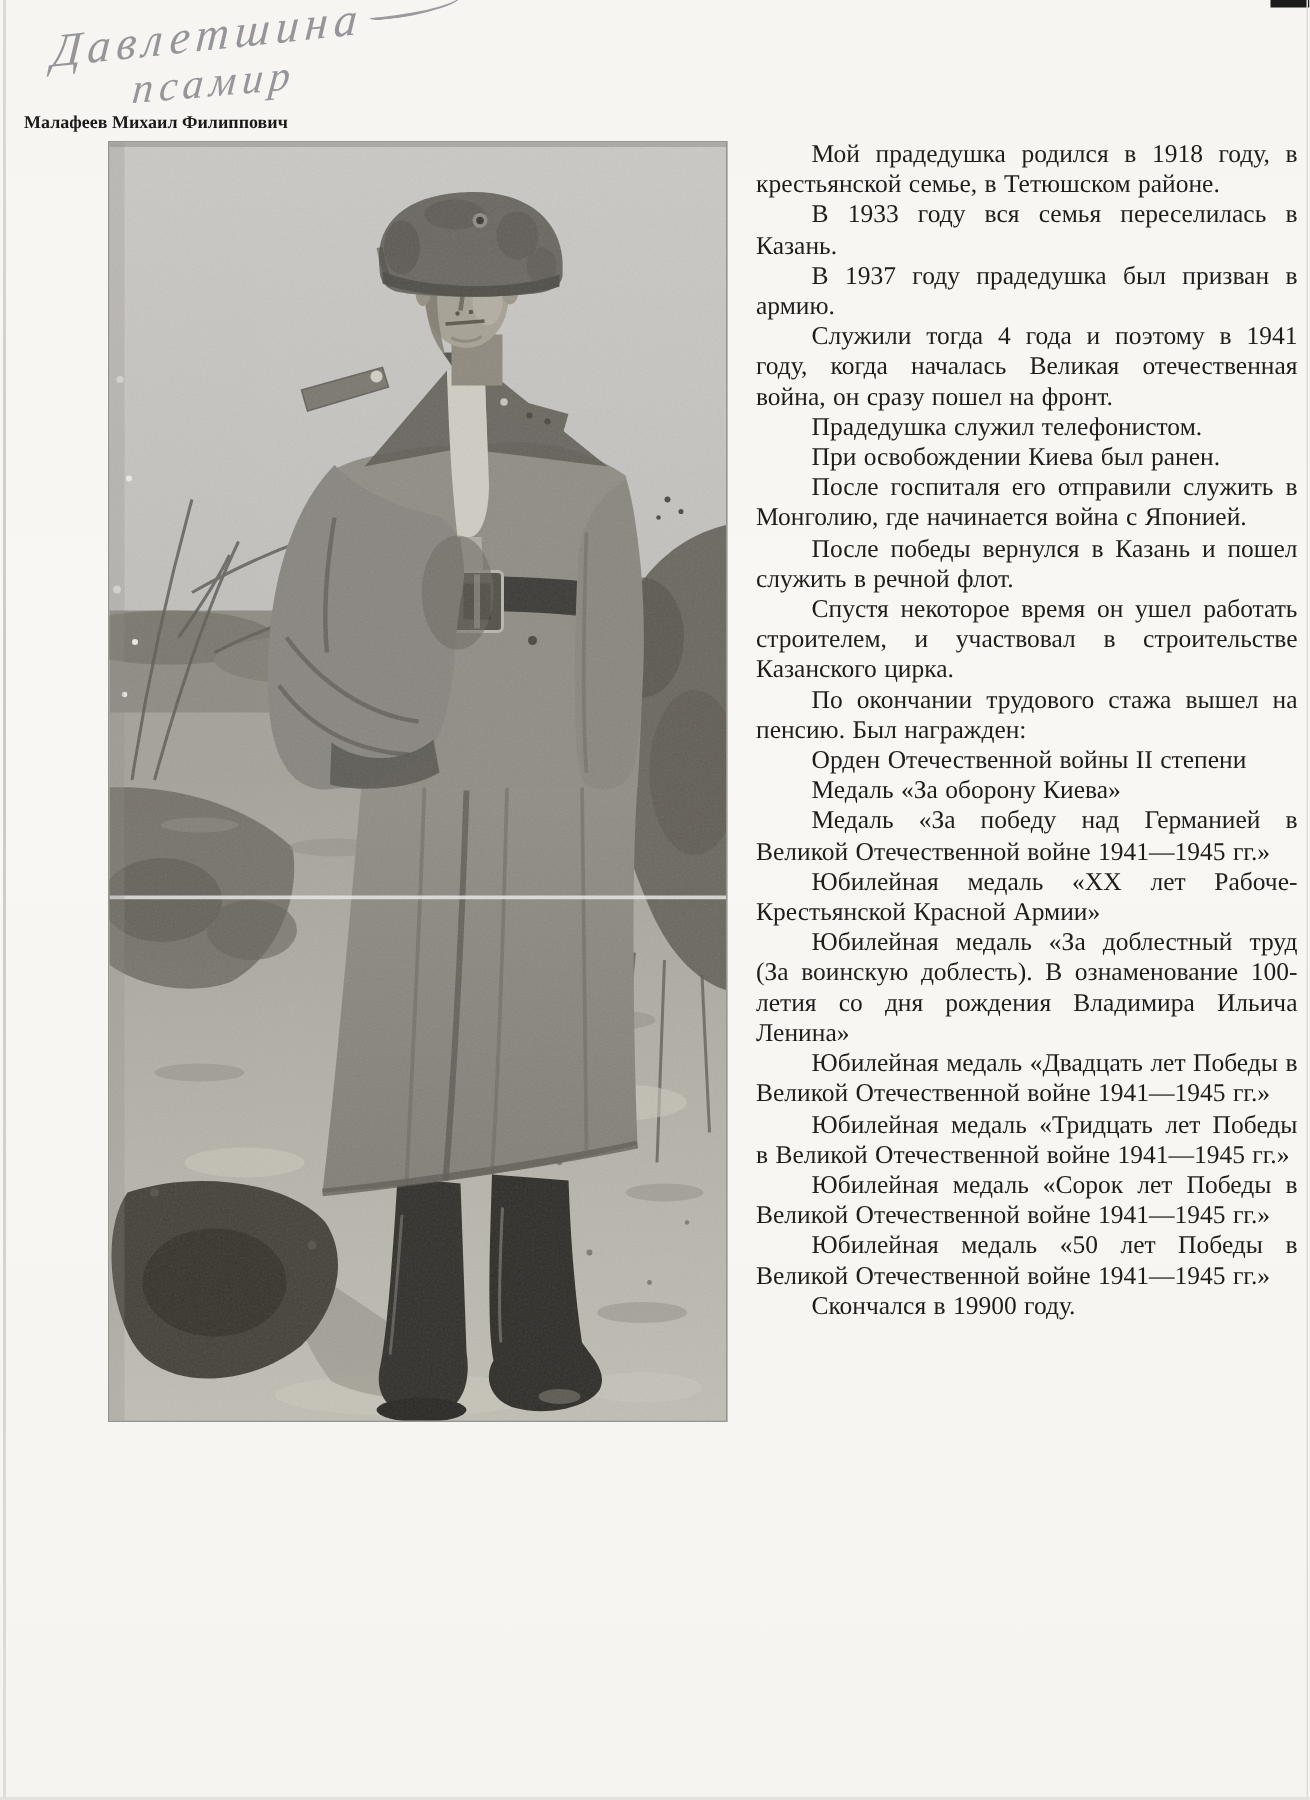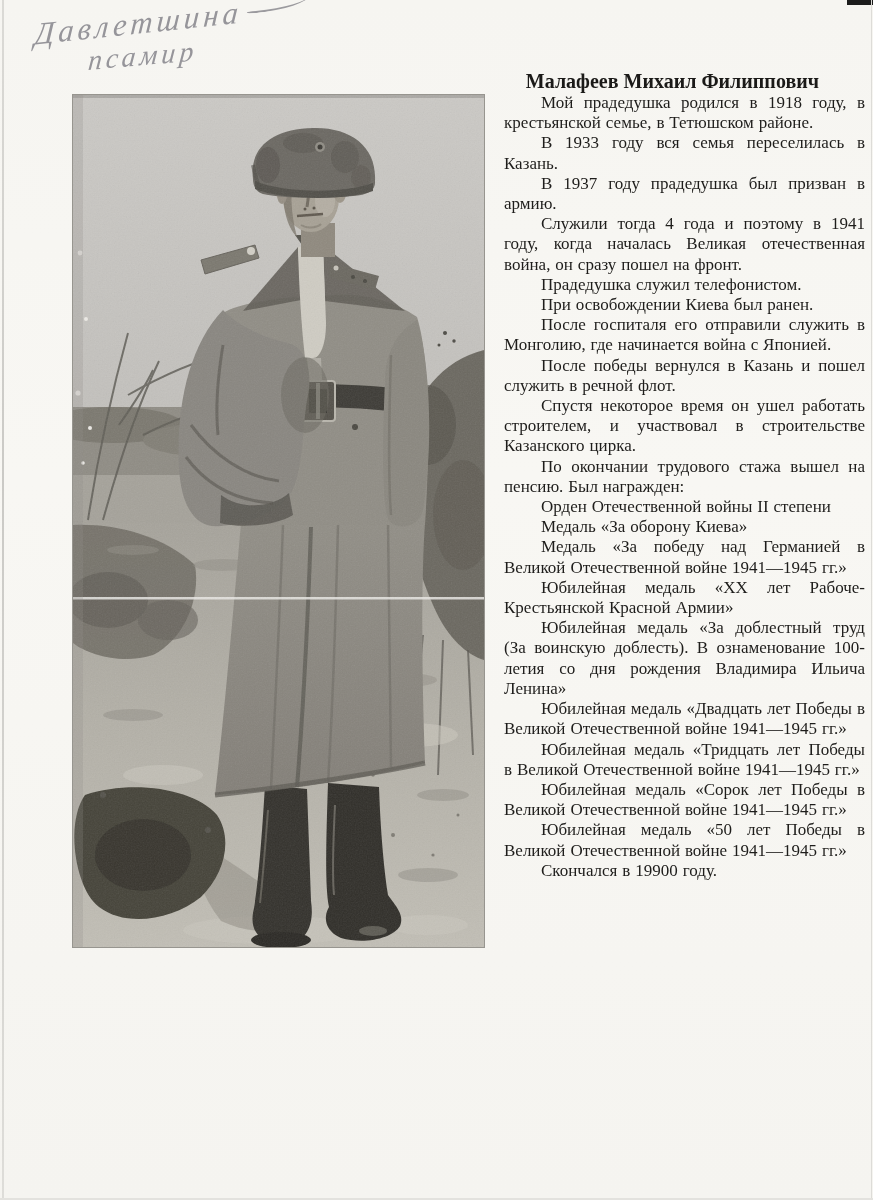--- a/index.html
+++ b/index.html
@@ -21,22 +21,22 @@
   
   .handwriting{position:absolute;top:0;left:0;width:420px;color:#96959a;
     font-style:italic;letter-spacing:4px;pointer-events:none;}
   .hw1{position:absolute;left:34px;top:2px;font-size:31px;transform:rotate(-6deg) skewX(-10deg);white-space:nowrap;}
   .hw2{position:absolute;left:88px;top:40px;font-size:28px;transform:rotate(-5deg) skewX(-10deg);white-space:nowrap;}
   .hw-tail{display:inline-block;width:62px;height:12px;margin-left:4px;
     border-bottom:2px solid #9b9a9e;border-radius:0 0 85% 15%;transform:translateY(-8px);}
   
   .content{padding:71px 8px 0 62px;}
   .doc-title{
-    margin:0 0 2px 0;font-size:20px;line-height:20px;font-weight:bold;
-    text-align:right;color:#1b1a18;transform:translateX(-46px);
+    margin:0 0 2px 0;font-size:12px;line-height:20px;font-weight:bold;
+    text-align:left;color:#1b1a18;transform:translateX(-46px);
   }
   .article{color:#1e1d1b;}
   .article p{
     margin:0;font-size:17px;line-height:20.2px;
     text-align:justify;text-indent:37px;word-spacing:.04em;
   }
   .photo{
     float:left;width:411px;height:852px;
     margin:1px 19px 12px 10px;padding:0;
     border:1px solid #97958f;box-sizing:content-box;

